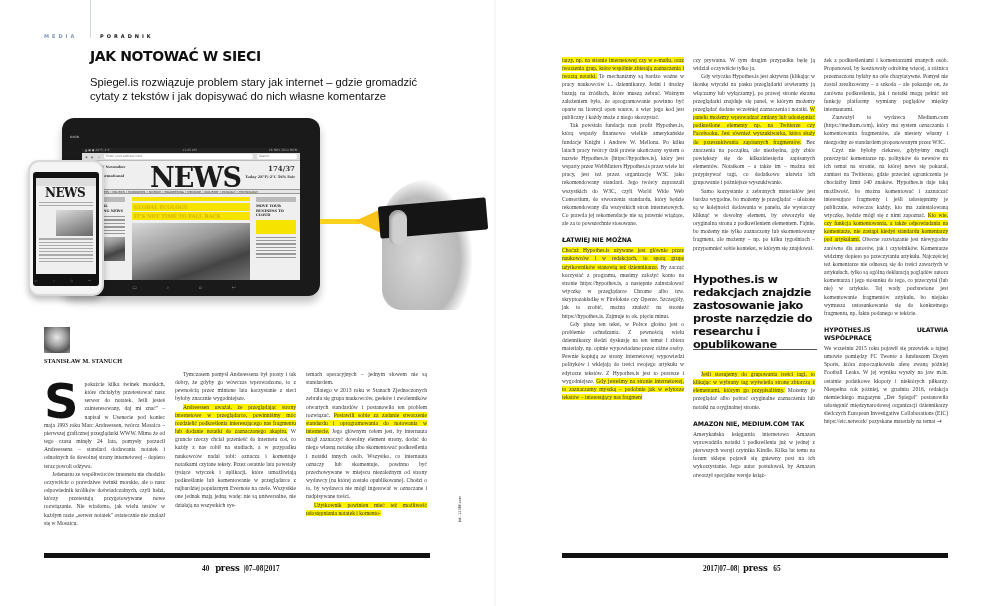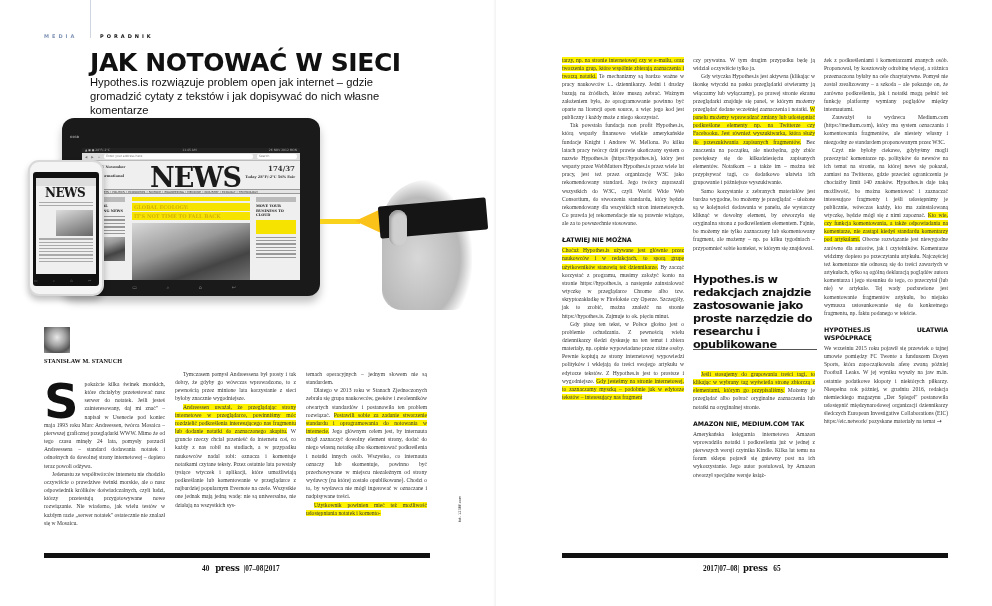--- a/index.html
+++ b/index.html
@@ -13,21 +13,21 @@
     background: linear-gradient(90deg, #fff, #f2f2f2 50%, #fff); }
 
   
   .section-line { position: absolute; left: 90px; top: 0; width: 1px; height: 38px; background: #cfd6e0; }
   .section-label { position: absolute; top: 33px; font-family: "DejaVu Sans", sans-serif; font-size: 5px;
     font-weight: bold; letter-spacing: 3px; }
   .section-media { left: 44px; color: #7f93b5; }
   .section-poradnik { left: 100px; color: #111; }
 
   .title { position: absolute; left: 90px; top: 48px; font-family: "DejaVu Sans", sans-serif;
-    font-weight: bold; font-size: 25px; letter-spacing: -0.4px; color: #111; }
+    font-weight: bold; font-size: 14px; letter-spacing: -0.4px; color: #111; }
   .subtitle { position: absolute; left: 90px; top: 75px; width: 330px; font-family: "Liberation Sans", sans-serif;
     font-size: 11.2px; line-height: 14px; color: #111; }
 
   
   .hero { position: absolute; left: 20px; top: 110px; width: 470px; height: 195px; }
   .tablet { position: absolute; left: 42px; top: 8px; width: 258px; height: 178px; background: #1a1a1a;
     border-radius: 12px; box-shadow: 0 6px 8px rgba(0,0,0,0.25); }
   .tablet-brand { position: absolute; left: 8px; top: 17px; font: bold 3px "DejaVu Sans", sans-serif; color: #999; }
   .tablet-screen { position: absolute; left: 20px; top: 30px; width: 218px; height: 132px; background: #efefef; overflow: hidden; }
   .statusbar { height: 5px; background: #222; color: #aaa; font: 3px "DejaVu Sans", sans-serif; display:flex; justify-content:space-between; padding:0 3px; }
@@ -107,21 +107,21 @@
 </style>
 </head>
 <body>
 
 <div class="page page-left">
   <div class="section-line"></div>
   <div class="section-label section-media">MEDIA</div>
   <div class="section-label section-poradnik">PORADNIK</div>
 
   <h1 class="title">JAK NOTOWAĆ W SIECI</h1>
-  <div class="subtitle">Hypothes.is rozwiązuje problem open jak internet – gdzie gromadzić cytaty z tekstów i jak dopisywać do nich własne komentarze</div>
+  <div class="subtitle">Spiegel.is rozwiązuje problem stary jak internet – gdzie gromadzić cytaty z tekstów i jak dopisywać do nich własne komentarze</div>
 
   <div class="hero">
     <div class="tablet">
       <div class="tablet-brand">64GB</div>
       <div class="tablet-screen">
         <div class="statusbar">
           <span>▲ ◼ ● 28°F/-2°C</span>
           <span>11:45 AM</span>
           <span>26 NOV 2012 MON</span>
         </div>

